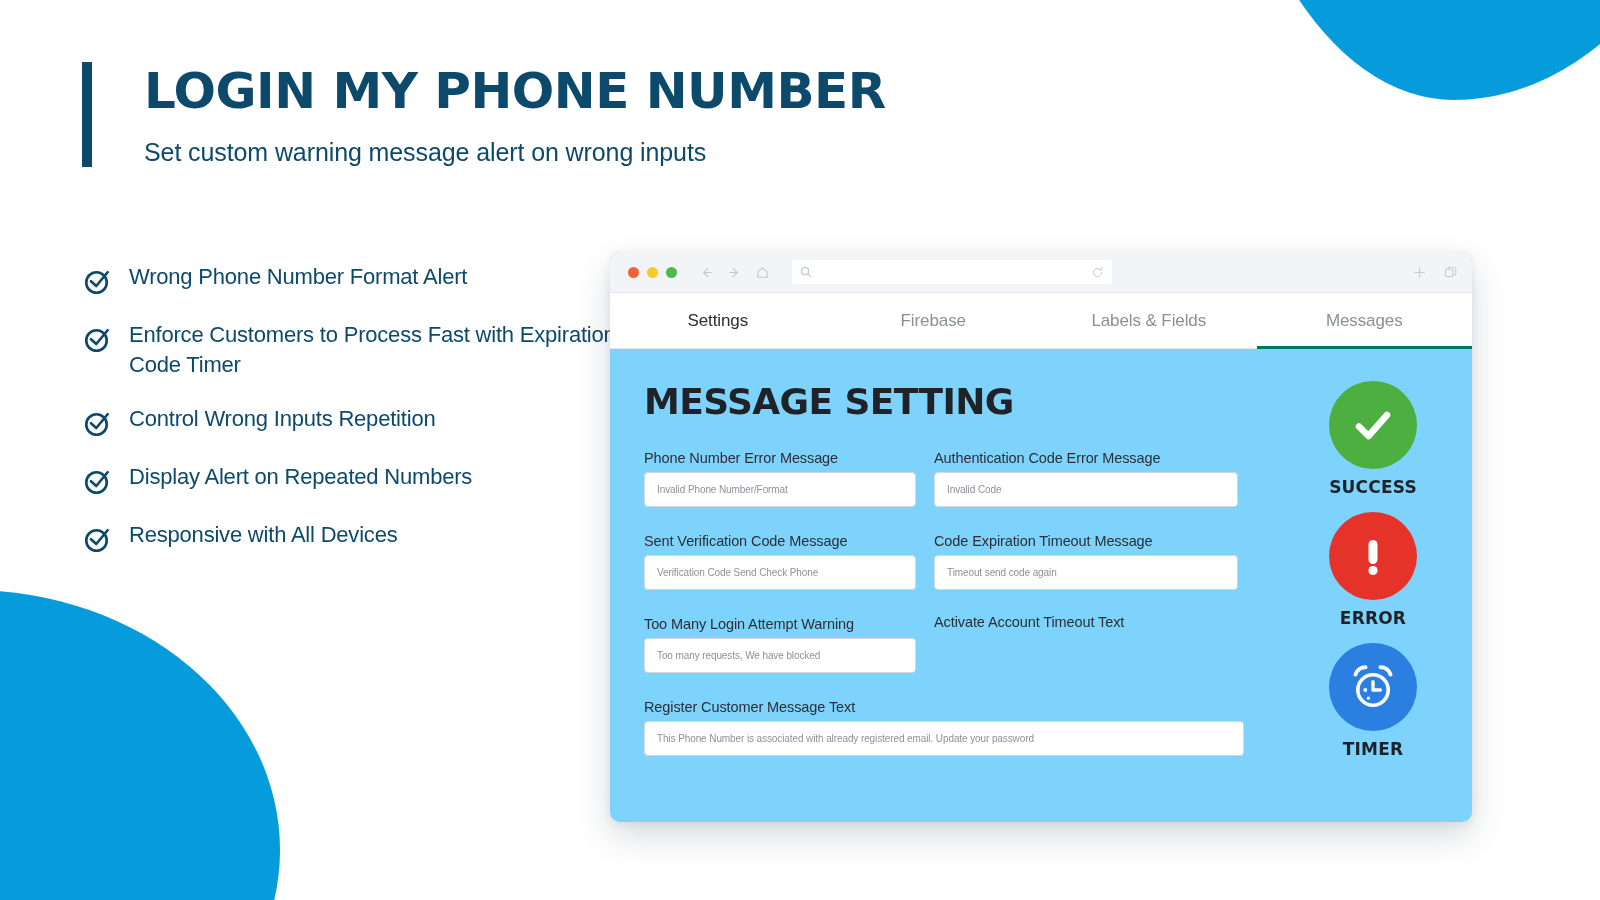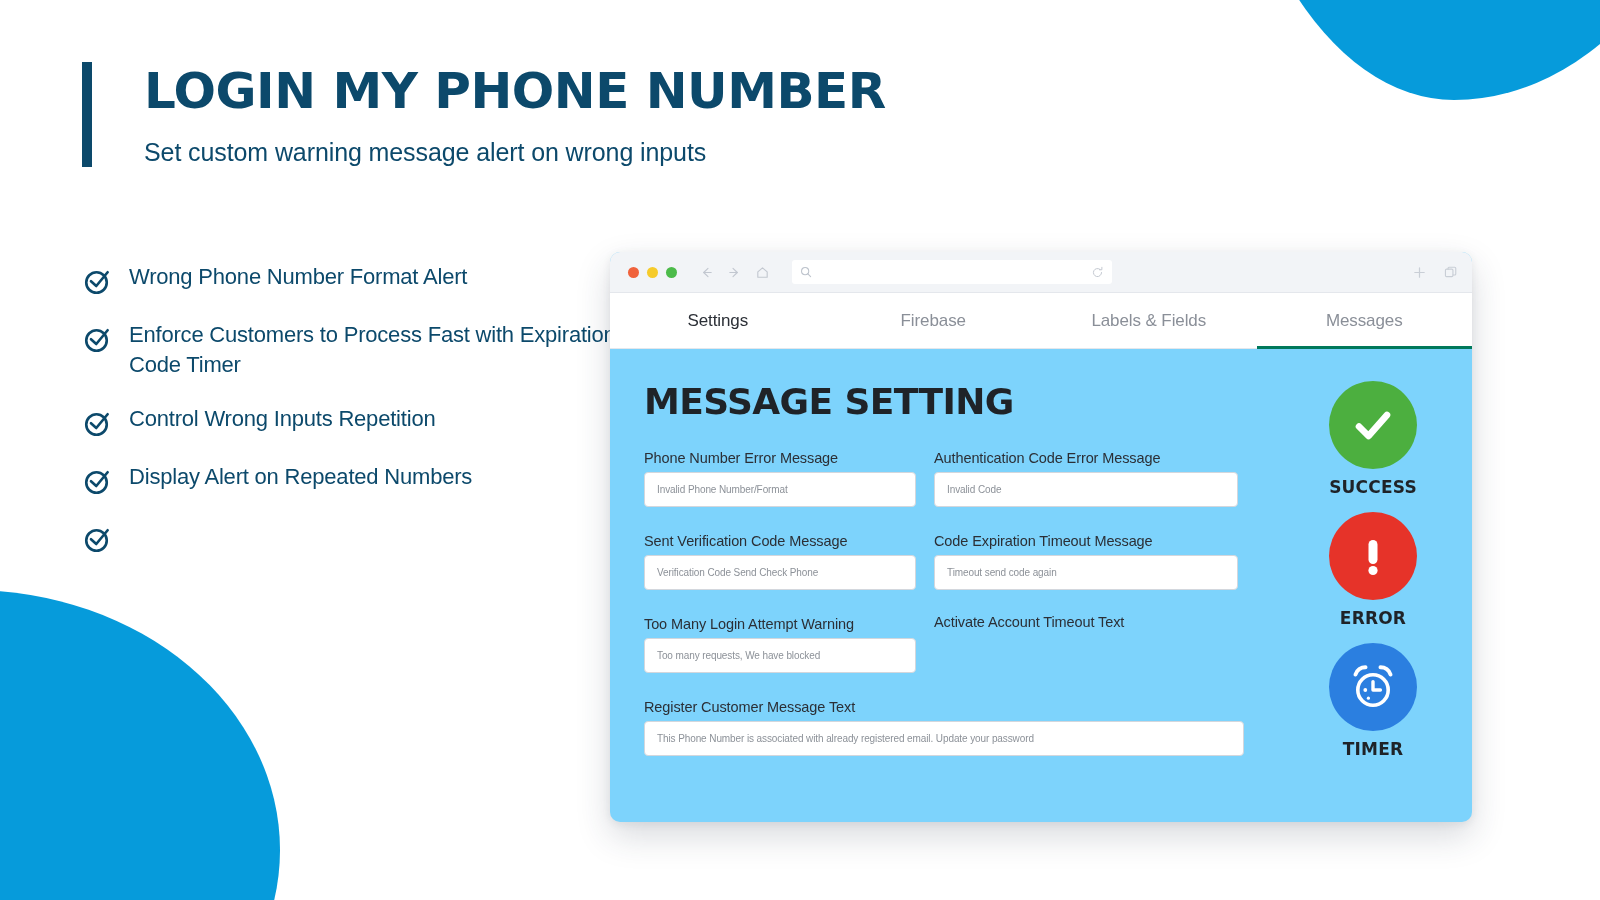--- a/index.html
+++ b/index.html
@@ -339,20 +339,21 @@
       </span>
       <span class="feature-label">Display Alert on Repeated Numbers</span>
     </li>
     <li class="feature-item">
       <span class="check-icon">
         <svg viewBox="0 0 24 24" fill="none">
           <path d="M20.5 4.2 L11.4 15.2 L7.2 11.4" stroke="#0C496B" stroke-width="2.1" stroke-linecap="round" stroke-linejoin="round"></path>
           <circle cx="11.6" cy="12.4" r="8.2" stroke="#0C496B" stroke-width="2.1" fill="none"></circle>
         </svg>
       </span>
+      <span class="feature-label">Responsive with All Devices</span>
     </li>
   </ul>
 
   <div class="browser">
 
     <div class="browser-toolbar">
       <div class="traffic">
         <span class="dot red"></span>
         <span class="dot yellow"></span>
         <span class="dot green"></span>

